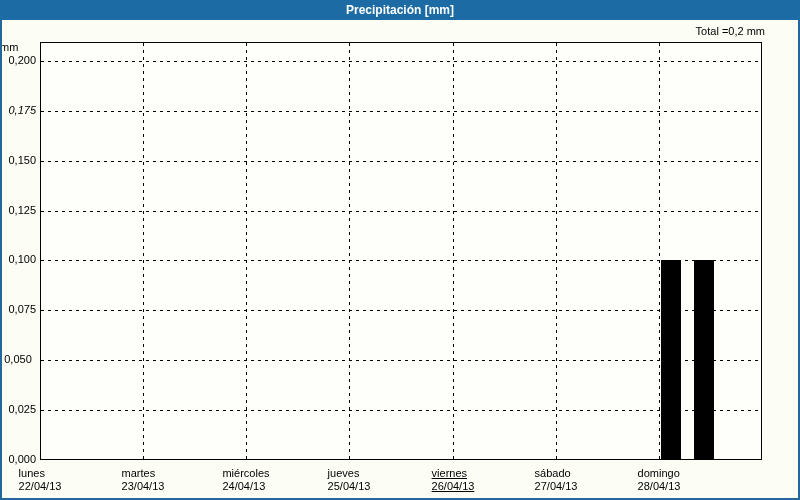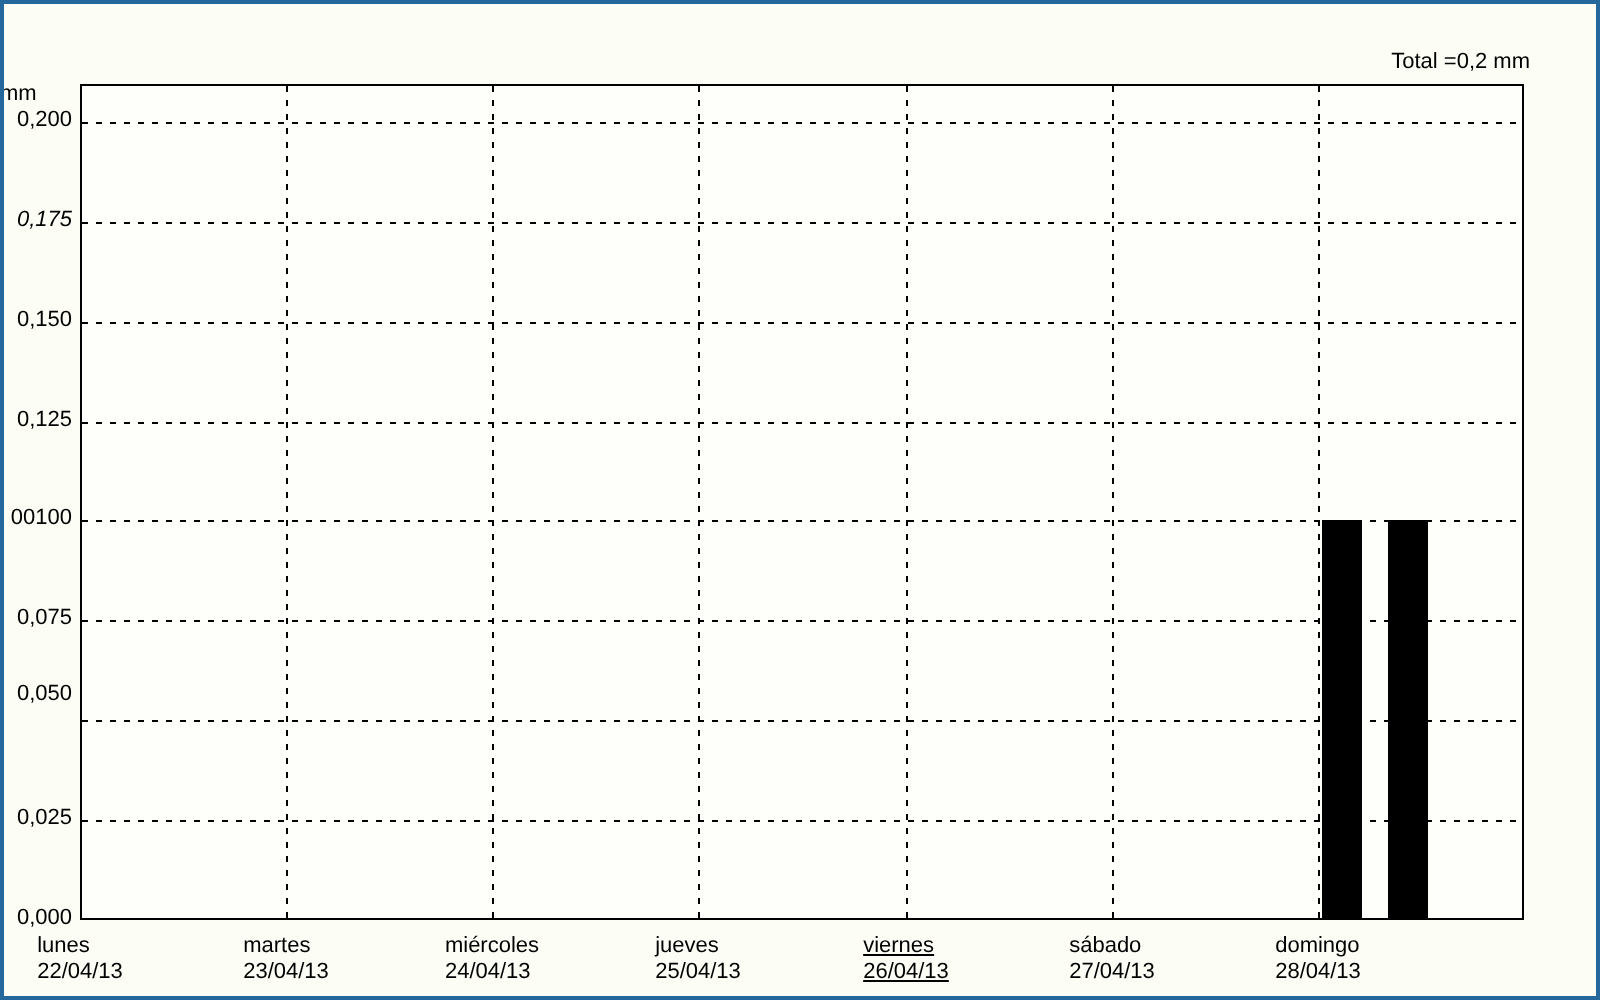--- a/index.html
+++ b/index.html
@@ -74,33 +74,36 @@
   }
   .bar {
     position: absolute;
     z-index: 10;
   }
 </style>
 </head>
 <body>
 
 <div class="window" style="background: rgb(252, 253, 245);">
+  <div class="titlebar" style="background: rgb(28, 107, 164); color: rgb(255, 255, 255);">
+    <span>Precipitación [mm]</span>
+  </div>
   <div class="total-label">Total =0,2 mm</div>
   <div class="unit-label">mm</div>
   <div id="chart-layer">
       <div class="plot-bg" style="left: 40px; top: 42px; width: 722px; height: 418px; background: rgb(254, 254, 251);"></div>
       <div class="ytick" style="top: 453px;">0,000</div>
       <div class="h-grid" style="left: 41px; top: 410px; width: 720px;"></div>
       <div class="ytick" style="top: 403px;">0,025</div>
       <div class="h-grid" style="left: 41px; top: 360px; width: 720px;"></div>
-      <div class="ytick" style="top: 341px;">0,050</div>
+      <div class="ytick" style="top: 353px; text-align: center;">0,050</div>
       <div class="h-grid" style="left: 41px; top: 310px; width: 720px;"></div>
       <div class="ytick" style="top: 303px;">0,075</div>
       <div class="h-grid" style="left: 41px; top: 260px; width: 720px;"></div>
-      <div class="ytick" style="top: 253px;">00100</div>
+      <div class="ytick" style="top: 253px;">0,100</div>
       <div class="h-grid" style="left: 41px; top: 211px; width: 720px;"></div>
       <div class="ytick" style="top: 204px;">0,125</div>
       <div class="h-grid" style="left: 41px; top: 161px; width: 720px;"></div>
       <div class="ytick" style="top: 154px;">0,150</div>
       <div class="h-grid" style="left: 41px; top: 111px; width: 720px;"></div>
       <div class="ytick" style="top: 104px; font-style: italic;">0,175</div>
       <div class="h-grid" style="left: 41px; top: 61px; width: 720px;"></div>
       <div class="ytick" style="top: 54px;">0,200</div>
       <div class="v-grid" style="left: 143px; top: 43px; height: 416px;"></div>
       <div class="v-grid" style="left: 246px; top: 43px; height: 416px;"></div>

